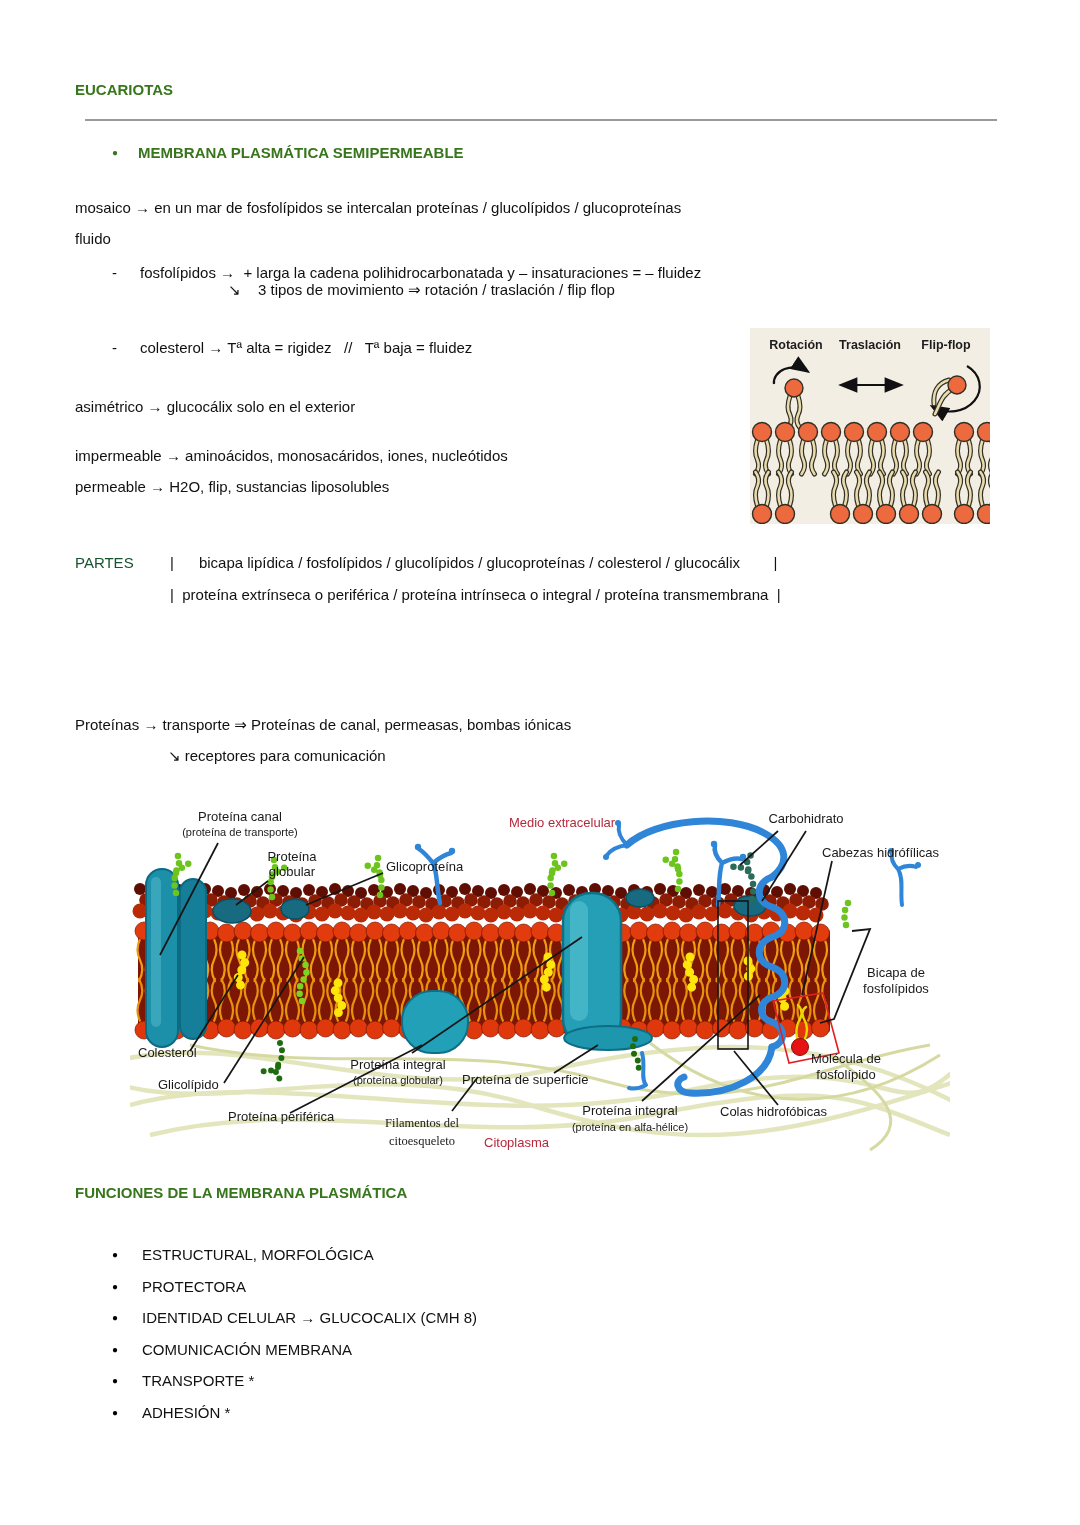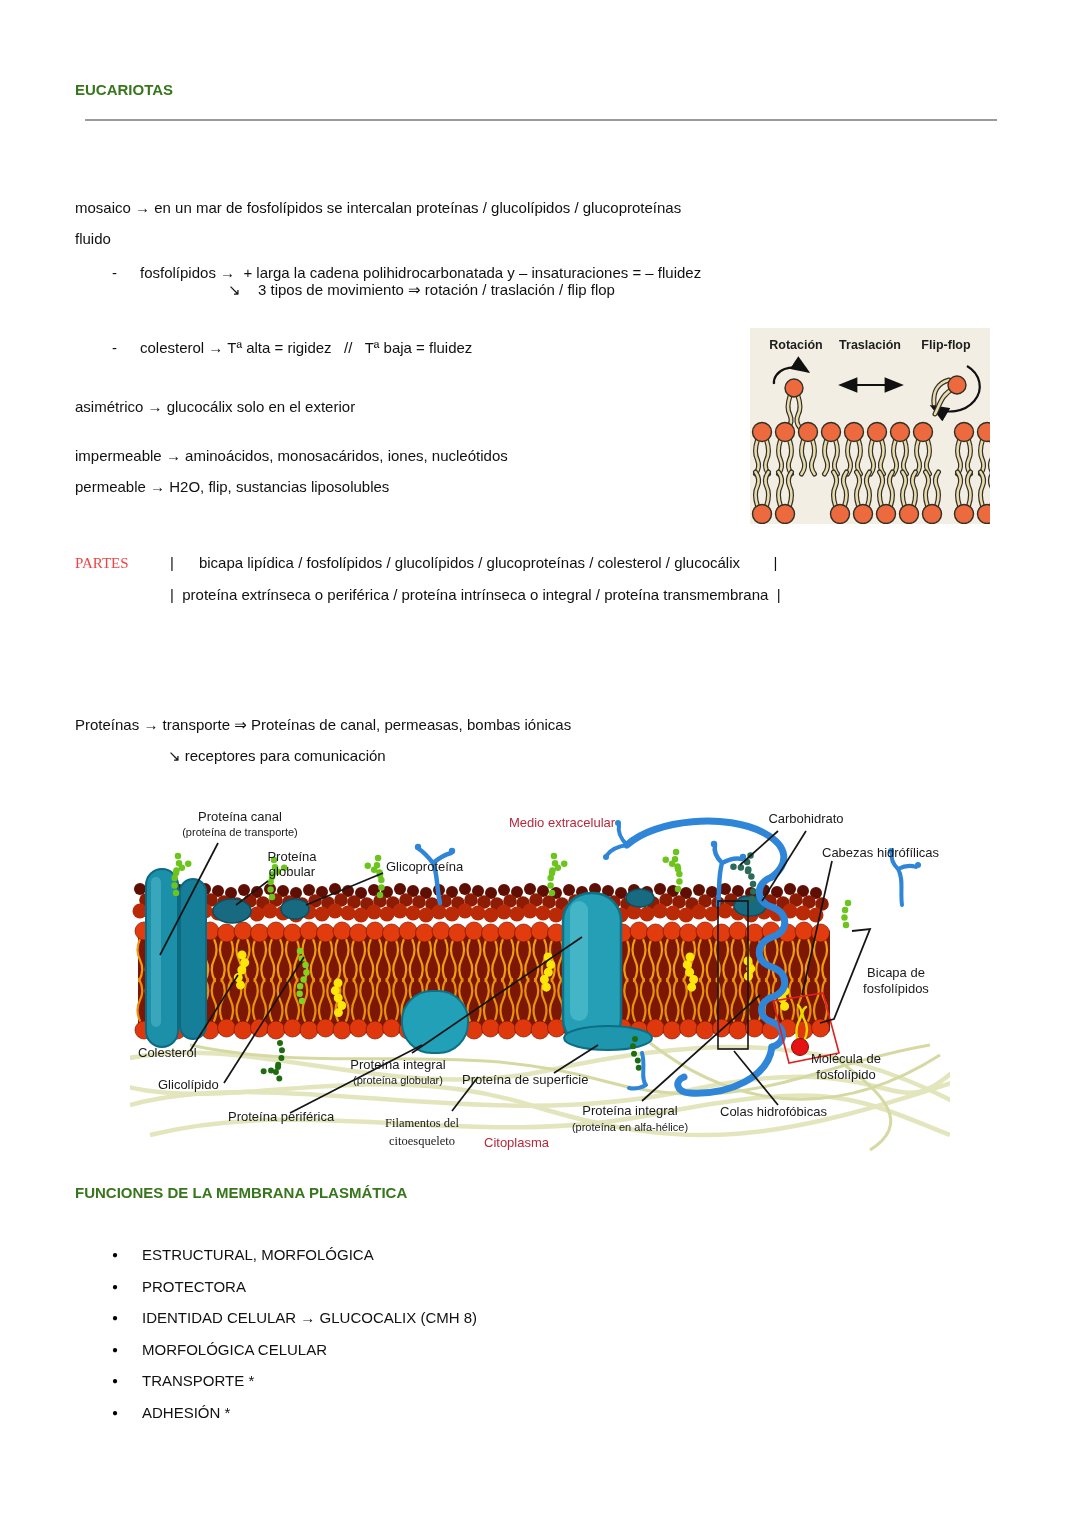--- a/index.html
+++ b/index.html
@@ -2,39 +2,40 @@
 <html><head>
 <meta charset="utf-8">
 <style>
   html,body{margin:0;padding:0;background:#e9e9e9;}
   .page{position:relative;width:1080px;height:1525px;background:#ffffff;
         font-family:"Liberation Sans",sans-serif;font-size:15px;color:#111;
         margin:0 auto;overflow:hidden;}
   .ln{position:absolute;white-space:pre;line-height:19px;}
   .b{font-weight:normal;}
   .green{color:#38761d;font-weight:bold;}
-  .lgreen{color:#ef4444;font-family:Liberation Serif, serif;}
+  .lgreen{color:#14532d;}
   .rule{position:absolute;height:2px;background:#9a9a9a;}
   .gdot{display:inline-block;width:26px;font-size:10px;color:#38761d;vertical-align:2px;}
   .kdot{display:inline-block;width:30px;font-size:10px;color:#000;vertical-align:2px;}
   .w28{display:inline-block;width:28px;}
   .w30{display:inline-block;width:30px;}
   .w95{display:inline-block;width:95px;}
   .fig{position:absolute;}
   svg text{font-family:"Liberation Sans",sans-serif;}
   .serif{font-family:"Liberation Serif",serif;}
 </style>
 </head>
 <body>
 
 <div class="page">
 
   <div class="ln green" style="top:80px;left:75px">EUCARIOTAS</div>
   <div class="rule" style="top:119px;left:85px;width:912px"></div>
 
+  <div class="ln" style="top:143px;left:112px"><span class="gdot">●</span><span class="green">MEMBRANA PLASMÁTICA SEMIPERMEABLE</span></div>
 
   <div class="ln" style="top:198px;left:75px"><span class="b">mosaico</span><span> → en un mar de fosfolípidos se intercalan proteínas / glucolípidos / glucoproteínas</span></div>
   <div class="ln b" style="top:229px;left:75px">fluido</div>
 
   <div class="ln" style="top:263px;left:112px"><span class="w28">-</span><span>fosfolípidos →  + larga la cadena polihidrocarbonatada y – insaturaciones = – fluidez</span></div>
   <div class="ln" style="top:280px;left:228px"><span class="w30">↘</span><span>3 tipos de movimiento ⇒ rotación / traslación / flip flop</span></div>
   <div class="ln" style="top:338px;left:112px"><span class="w28">-</span><span>colesterol → Tª alta = rigidez   //   Tª baja = fluidez</span></div>
 
   <div class="ln" style="top:397px;left:75px"><span class="b">asimétrico</span><span> → glucocálix solo en el exterior</span></div>
   <div class="ln" style="top:446px;left:75px"><span class="b">impermeable</span><span> → aminoácidos, monosacáridos, iones, nucleótidos</span></div>
@@ -740,17 +741,17 @@
       <text x="500" y="326" text-anchor="middle" font-size="11">(proteína en alfa-hélice)</text>
       <text x="590" y="311">Colas hidrofóbicas</text>
     </g>
   </svg>
 
   <div class="ln green" style="top:1183px;left:75px">FUNCIONES DE LA MEMBRANA PLASMÁTICA</div>
 
   <div class="ln" style="top:1245px;left:112px"><span class="kdot">●</span><span class="b">ESTRUCTURAL, MORFOLÓGICA</span><span></span></div>
   <div class="ln" style="top:1277px;left:112px"><span class="kdot">●</span><span class="b">PROTECTORA</span><span></span></div>
   <div class="ln" style="top:1308px;left:112px"><span class="kdot">●</span><span class="b">IDENTIDAD CELULAR</span><span> → GLUCOCALIX (CMH 8)</span></div>
-  <div class="ln" style="top:1340px;left:112px"><span class="kdot">●</span><span class="b">MORFOLÓGICA CELULAR</span><span></span></div>
+  <div class="ln" style="top:1340px;left:112px"><span class="kdot">●</span><span class="b">COMUNICACIÓN MEMBRANA</span><span></span></div>
   <div class="ln" style="top:1371px;left:112px"><span class="kdot">●</span><span class="b">TRANSPORTE *</span><span></span></div>
   <div class="ln" style="top:1403px;left:112px"><span class="kdot">●</span><span class="b">ADHESIÓN *</span><span></span></div>
 
 </div>
 
 </body></html>

